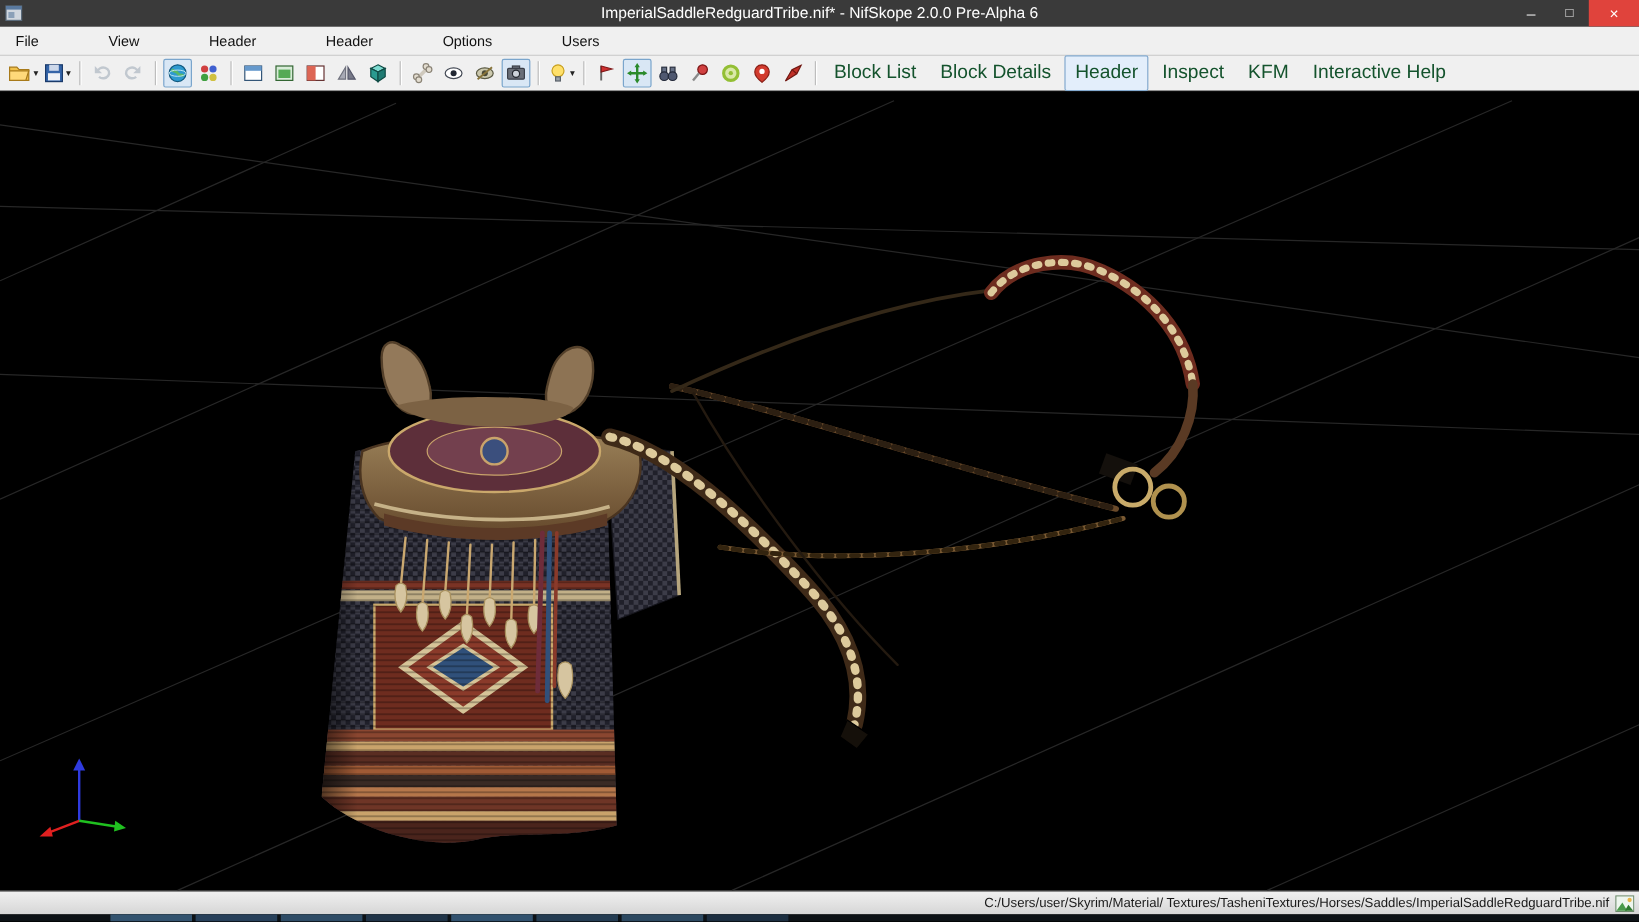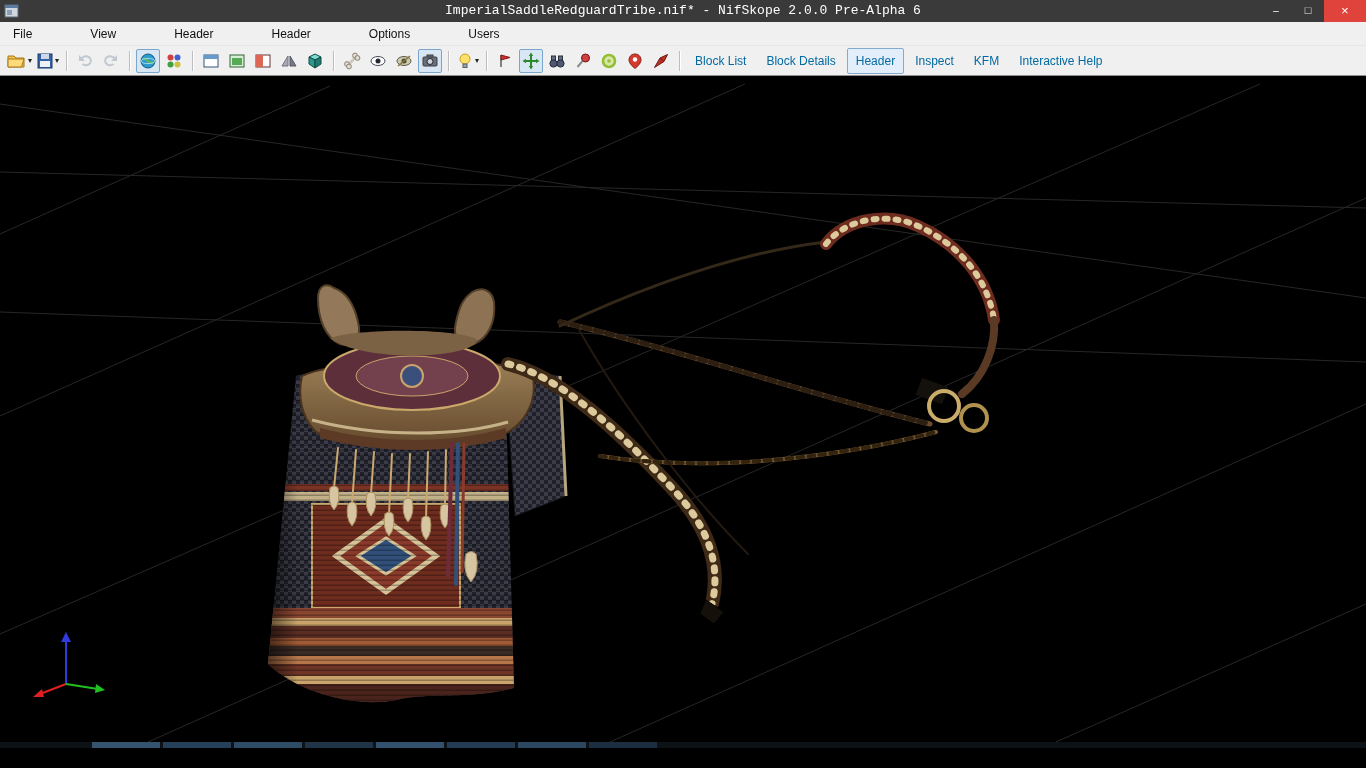--- a/index.html
+++ b/index.html
@@ -3,21 +3,21 @@
 <meta charset="utf-8">
 <style>
   * { box-sizing: border-box; }
   html,body { margin:0; padding:0; width:1366px; height:768px; overflow:hidden;
     font-family:"Liberation Sans", sans-serif; background:#000; }
 
   .window { width:1366px; height:768px; display:flex; flex-direction:column; }
 
   
   .titlebar { height:22px; background:#3a3a3a; position:relative;
-    display:flex; align-items:center; flex:0 0 22px;font-family:Liberation Mono, monospace; }
+    display:flex; align-items:center; flex:0 0 22px; }
   .app-icon { width:16px; height:16px; margin-left:4px; display:flex; }
   .titletext { position:absolute; left:0; right:0; text-align:center;
     color:#ffffff; font-size:13px; line-height:22px; pointer-events:none; }
   .win-controls { margin-left:auto; display:flex; height:22px; z-index:2; }
   .win-btn { width:32px; height:22px; display:flex; align-items:center;
     justify-content:center; color:#e6e6e6; font-size:13px; }
   .win-btn.max { font-size:11px; }
   .win-btn.close { background:#e0433c; color:#fff; width:42px; }
 
   
@@ -29,21 +29,21 @@
   .toolbar { height:30px; background:#f0f0f0; display:flex; align-items:center;
     padding:0 5px; flex:0 0 30px; border-bottom:1px solid #8f8f8f; }
   .tool-btn { min-width:24px; height:24px; display:flex; align-items:center;
     justify-content:center; border:1px solid transparent; border-radius:2px;
     margin:0 1px; }
   .tool-btn.active { background:#d9e7f5; border-color:#7aa5cc; }
   .tool-btn.disabled { opacity:.4; }
   .caret { font-size:8px; color:#222; margin-left:1px; }
   .tool-sep { width:1px; height:20px; background:#bdbdbd; margin:0 5px;
     box-shadow:1px 0 0 #ffffff; }
-  .txt-btn { font-size:12px; color:#0369a1; padding:5px 8px; border:1px solid transparent;
+  .txt-btn { font-size:16px; color:#14532d; padding:5px 8px; border:1px solid transparent;
     border-radius:2px; margin:0 1px; white-space:nowrap; }
   .txt-btn.active { background:#e3eefb; border-color:#84aacf; }
 
   
   .viewport { flex:0 0 666px; height:666px; background:#000; position:relative; }
   .viewport svg { position:absolute; left:0; top:0; }
 
   
   .statusbar { height:20px; flex:0 0 20px; background:linear-gradient(#f0f0f0,#d6d6d6);
     border-top:1px solid #a8a8a8; display:flex; align-items:center;
@@ -406,20 +406,31 @@
         <line x1="66" y1="608" x2="66" y2="564" stroke="#2f3bdf"></line>
         <polygon points="66,556 61,566 71,566" fill="#2f3bdf"></polygon>
         <line x1="66" y1="608" x2="40" y2="618" stroke="#e02020"></line>
         <polygon points="33,621 42,613 44,621" fill="#e02020"></polygon>
         <line x1="66" y1="608" x2="98" y2="613" stroke="#20c020"></line>
         <polygon points="105,614 96,608 95,617" fill="#20c020"></polygon>
       </g>
     </svg>
   </div>
 
+  <div class="statusbar">
+    <span>C:/Users/user/Skyrim/Material/ Textures/TasheniTextures/Horses/Saddles/ImperialSaddleRedguardTribe.nif</span>
+    <span style="display:flex;">
+      <svg width="16" height="14" viewBox="0 0 16 14">
+        <rect x="0.5" y="0.5" width="15" height="13" fill="#eef6ee" stroke="#6a8a6a"></rect>
+        <polygon points="1,13 6,6 10,13" fill="#4a9a4a"></polygon>
+        <polygon points="8,13 11,8 15,13" fill="#2f7a2f"></polygon>
+        <circle cx="12" cy="4" r="1.8" fill="#e8b64c"></circle>
+      </svg>
+    </span>
+  </div>
 
   <div class="taskbar-sliver">
     <div class="seg" style="background:#33536f"></div>
     <div class="seg" style="background:#27405a"></div>
     <div class="seg" style="background:#2e4c66"></div>
     <div class="seg" style="background:#203448"></div>
     <div class="seg" style="background:#31516e"></div>
     <div class="seg" style="background:#243c52"></div>
     <div class="seg" style="background:#2c4860"></div>
     <div class="seg" style="background:#1c2e40"></div>

